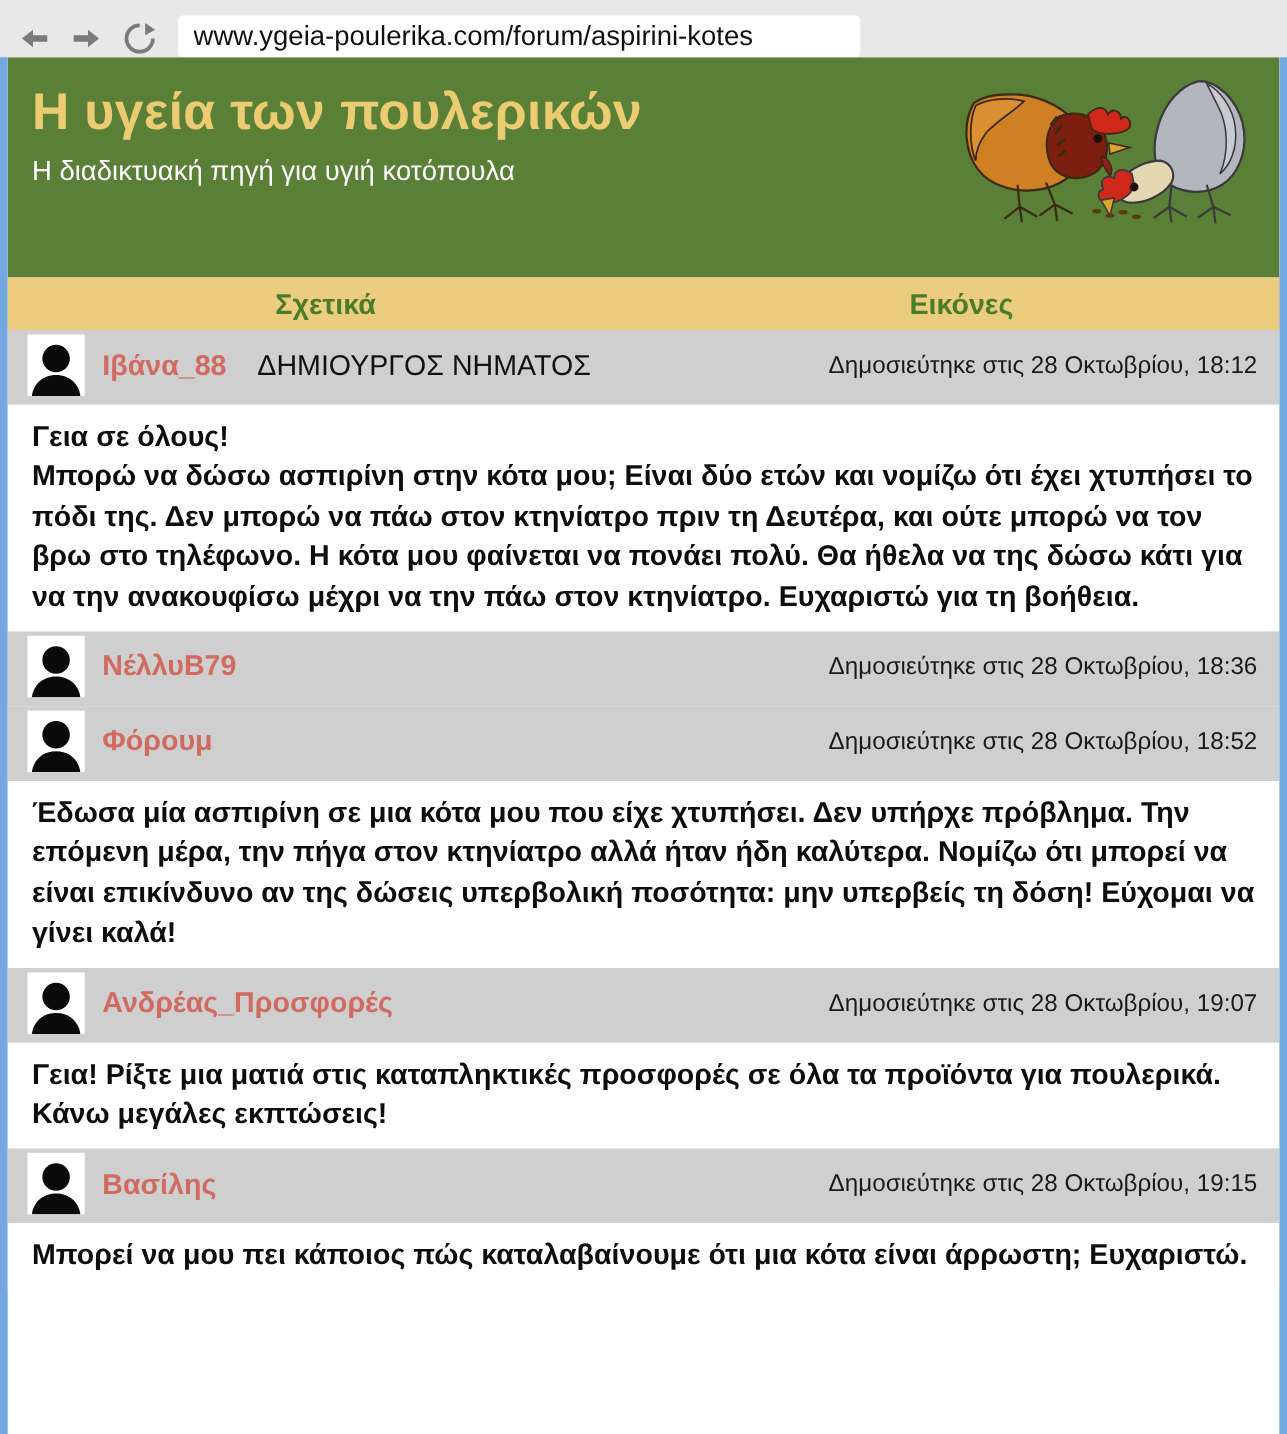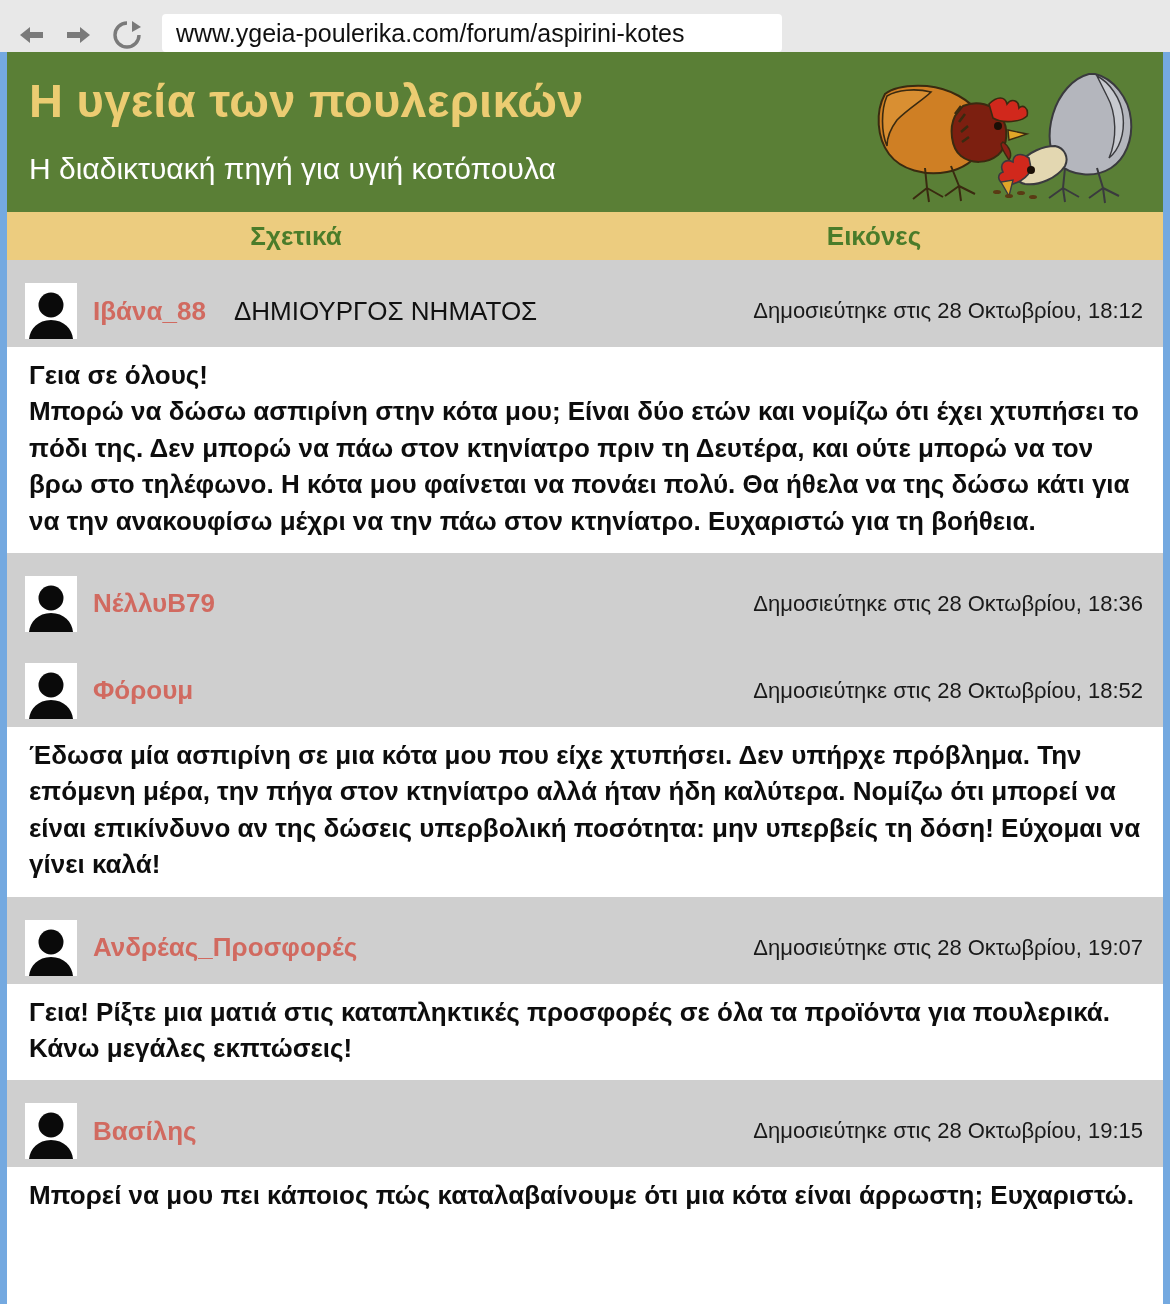--- a/index.html
+++ b/index.html
@@ -56,37 +56,37 @@
     border-left: 7px solid #74a9e0;
     border-right: 7px solid #74a9e0;
     height: calc(1304px - 52px);
     background: #ffffff;
     overflow: hidden;
   }
 
   
   .site-header {
     background: #5a7f36;
-    height: 160px;
+    height: 200px;
     position: relative;
     padding: 22px 20px 0 22px;
     overflow: hidden;
   }
   .site-title {
     color: #eccc72;
     font-size: 47px;
     font-weight: bold;
     letter-spacing: 0.3px;
     line-height: 1.15;
     white-space: nowrap;
   }
   .site-tagline {
     color: #ffffff;
-    font-size: 30px;
-    margin-top: 24px;
+    font-size: 25px;
+    margin-top: 14px;
     white-space: nowrap;
   }
   .header-art {
     position: absolute;
     right: 12px;
     top: 2px;
     width: 300px;
     height: 155px;
   }
 
@@ -121,21 +121,21 @@
     padding: 16px 20px 14px 22px;
     background: #ffffff;
   }
 
   .post { background: #ffffff; }
 
   .post-head {
     background: #cfcfcf;
     display: flex;
     align-items: center;
-    padding: 23px 18px 8px 18px;
+    padding: 4px 18px 8px 18px;
     gap: 0;
     min-height: 56px;
   }
   .avatar {
     width: 52px;
     height: 56px;
     background: #ffffff;
     flex: 0 0 auto;
     display: flex;
     align-items: flex-end;

